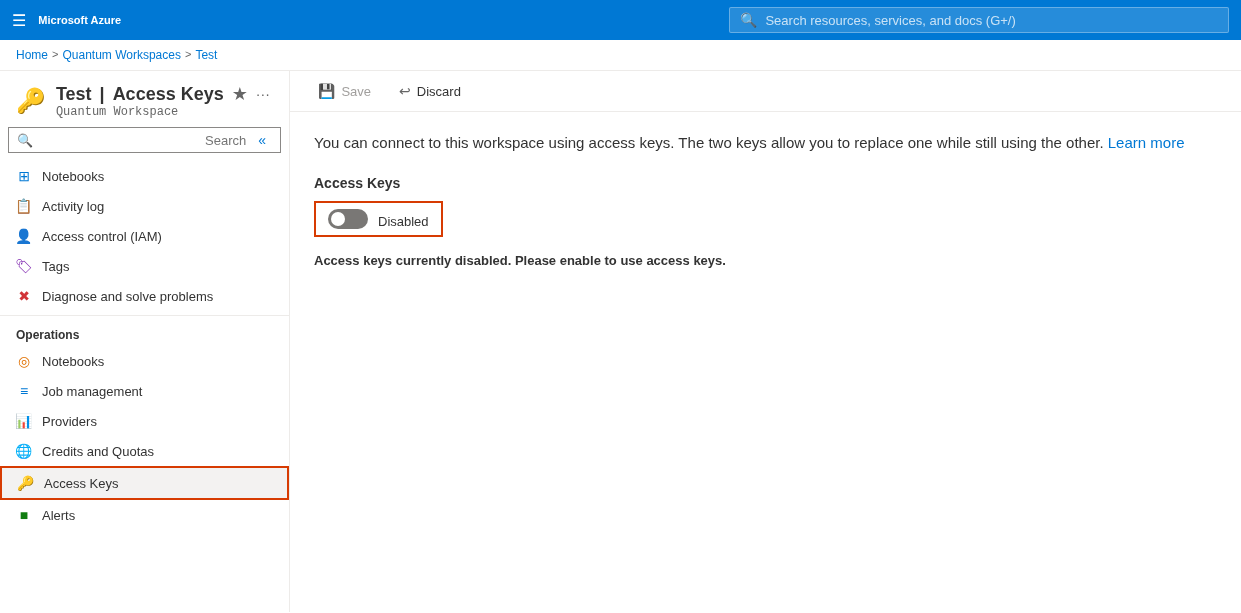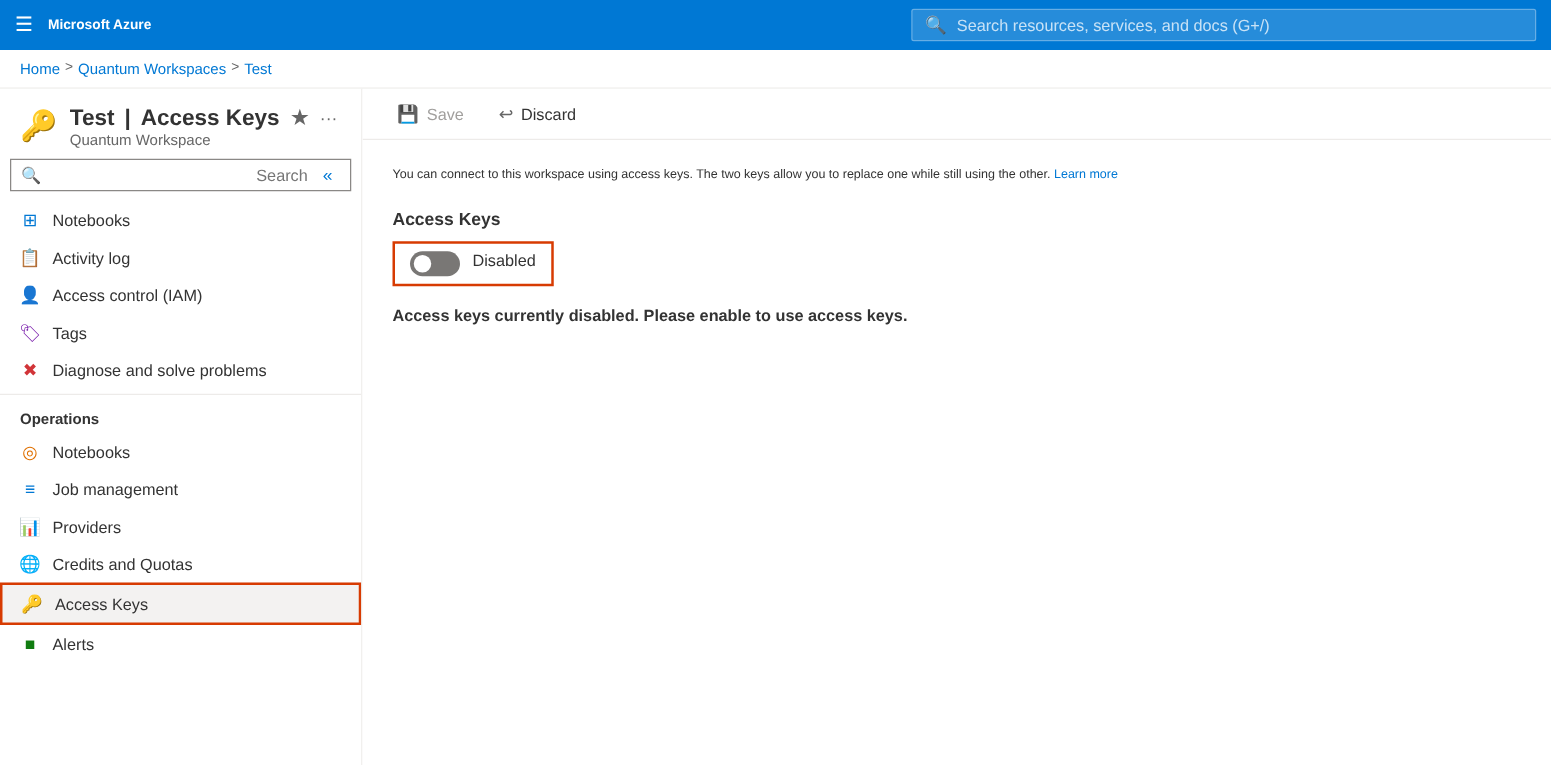--- a/index.html
+++ b/index.html
@@ -68,21 +68,21 @@
 
     
     .resource-header {
       display: flex;
       align-items: center;
       padding: 12px 16px 8px 16px;
       gap: 10px;
     }
     .resource-icon { font-size: 24px; }
     .resource-title { font-size: 18px; font-weight: 600; color: #333; }
-    .resource-subtitle { font-size: 12px; color: #666; }
+    .resource-subtitle { font-size: 12px; color: #666; font-family: Liberation Mono, monospace; }
     .sidebar-search-icon { color: #666; font-size: 13px; }
     .collapse-btn { color: #0078d4; cursor: pointer; font-size: 14px; padding: 0 6px; }
 
     
     .nav-item {
       display: flex;
       align-items: center;
       padding: 7px 16px;
       gap: 10px;
       cursor: pointer;
@@ -128,29 +128,29 @@
       background: transparent;
       cursor: pointer;
       font-size: 13px;
       color: #333;
     }
     .toolbar-btn.disabled { color: #a19f9d; cursor: default; }
 
     
     .content-body { padding: 20px 24px; }
 
-    .info-text { font-size: 10px; color: #333; margin-bottom: 20px; line-height: 1.5; }
+    .info-text { font-size: 15px; color: #333; margin-bottom: 20px; line-height: 1.5; }
     .info-text a { color: #0078d4; text-decoration: none; }
 
     .access-keys-label { font-size: 14px; font-weight: 600; color: #333; margin-bottom: 10px; }
 
     
     .toggle-container {
       display: inline-flex;
-      align-items: flex-start;
+      align-items: flex-end;
       gap: 10px;
       border: 2px solid #d73b02;
       padding: 6px 12px;
       margin-bottom: 16px;
     }
 
     
     .toggle-switch {
       width: 40px;
       height: 20px;

